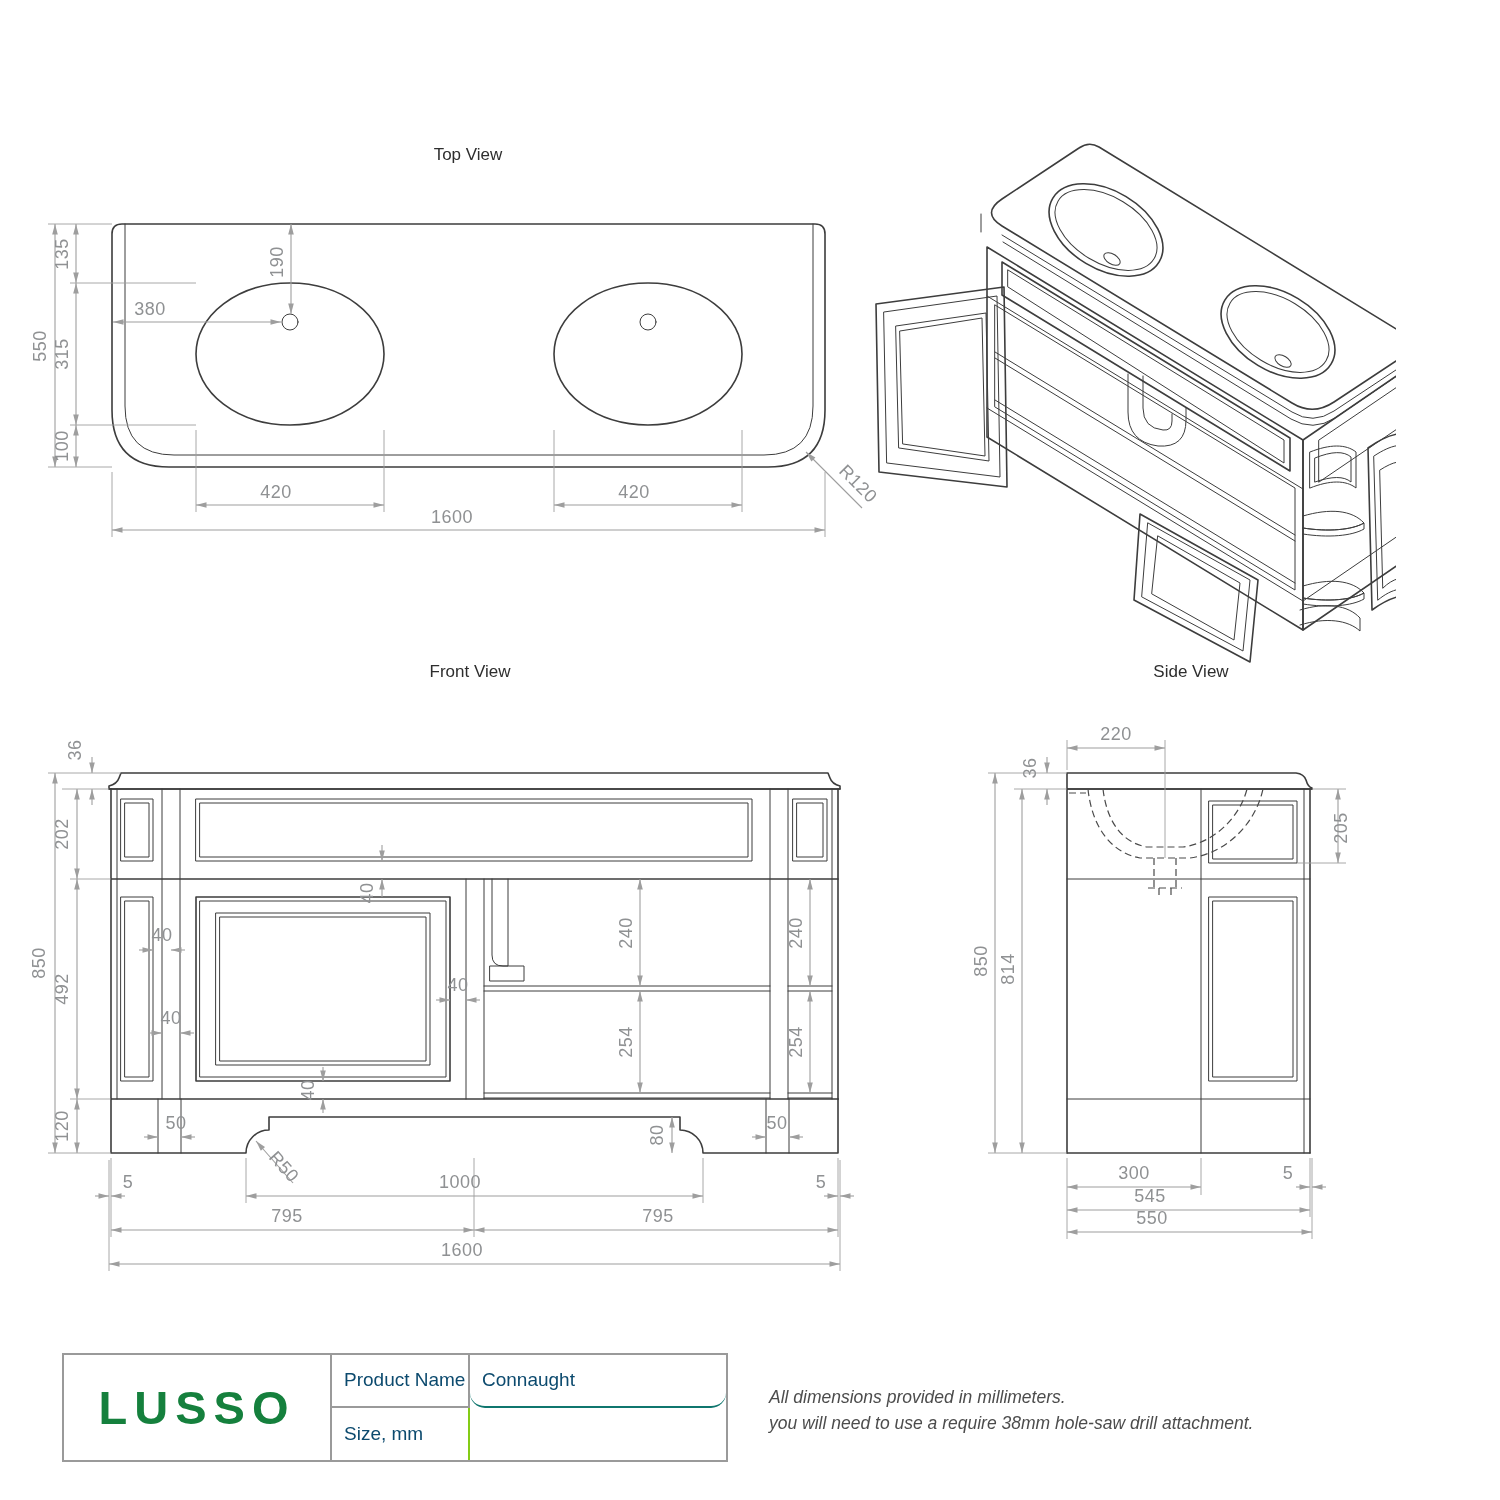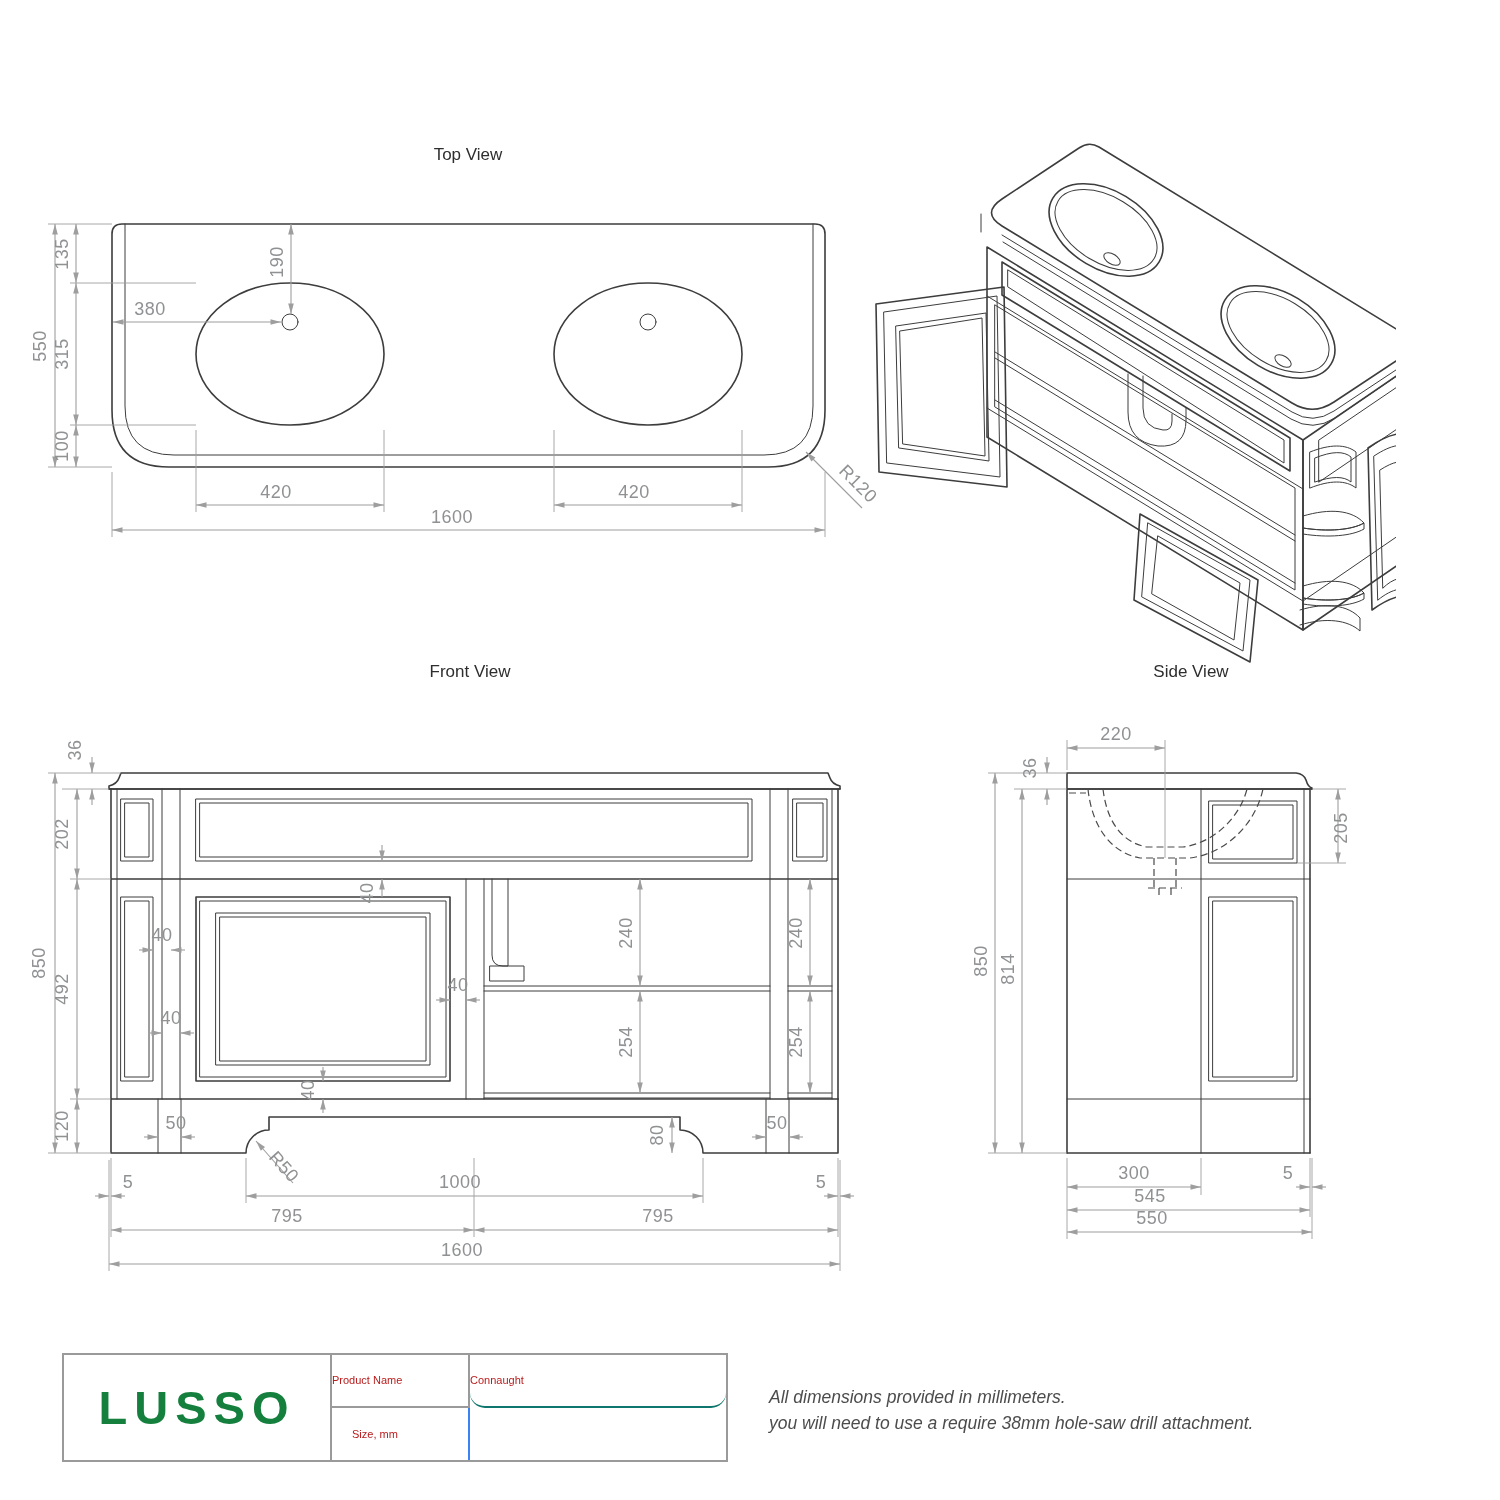--- a/index.html
+++ b/index.html
@@ -12,24 +12,24 @@
   .dl{stroke:#9e9e9e;stroke-width:1.1;fill:none;}
   .ex{stroke:#9e9e9e;stroke-width:0.9;fill:none;}
   text.d{font-family:"Liberation Sans",sans-serif;font-size:18px;fill:#8f9193;letter-spacing:.5px;}
   text.t{font-family:"Liberation Sans",sans-serif;font-size:17px;fill:#2e2e2e;}
   .anch{text-anchor:middle;}
   
   .tblock{position:absolute;left:62px;top:1353px;width:666px;height:109px;border:2px solid #9a9a9a;
           display:grid;grid-template-columns:268px 138px 1fr;grid-template-rows:1fr 1fr;box-sizing:border-box;}
   .tb-logo{grid-row:1/3;display:flex;align-items:center;justify-content:center;
            font-size:47px;font-weight:bold;letter-spacing:7px;color:#15803d;border-right:2px solid #9a9a9a;}
-  .tb-cell{display:flex;align-items:center;padding-left:0;font-size:11px;color:#b91c1c;box-sizing:border-box;}
+  .tb-cell{display:flex;align-items:center;padding-left:12px;font-size:19px;color:#0c4a6e;box-sizing:border-box;}
   .tb-r1c1{border-bottom:2px solid #9a9a9a;border-right:2px solid #9a9a9a;}
   .tb-r1c2{border-bottom:2px solid #0f766e;border-radius:15px;}
-  .tb-r2c1{border-right:2px solid #3b82f6;margin-left:20px;}
+  .tb-r2c1{border-right:2px solid #84cc16;}
   .notes{position:absolute;left:769px;top:1384px;width:600px;font-size:17.5px;font-style:italic;
          color:#4c4c4c;line-height:1.5;}
 </style>
 </head>
 <body>
 
 <div class="sheet">
 <svg width="1500" height="1500" viewBox="0 0 1500 1500">
   <defs>
     <marker id="arw" markerWidth="12" markerHeight="8" refX="11" refY="4" orient="auto-start-reverse" markerUnits="userSpaceOnUse">

